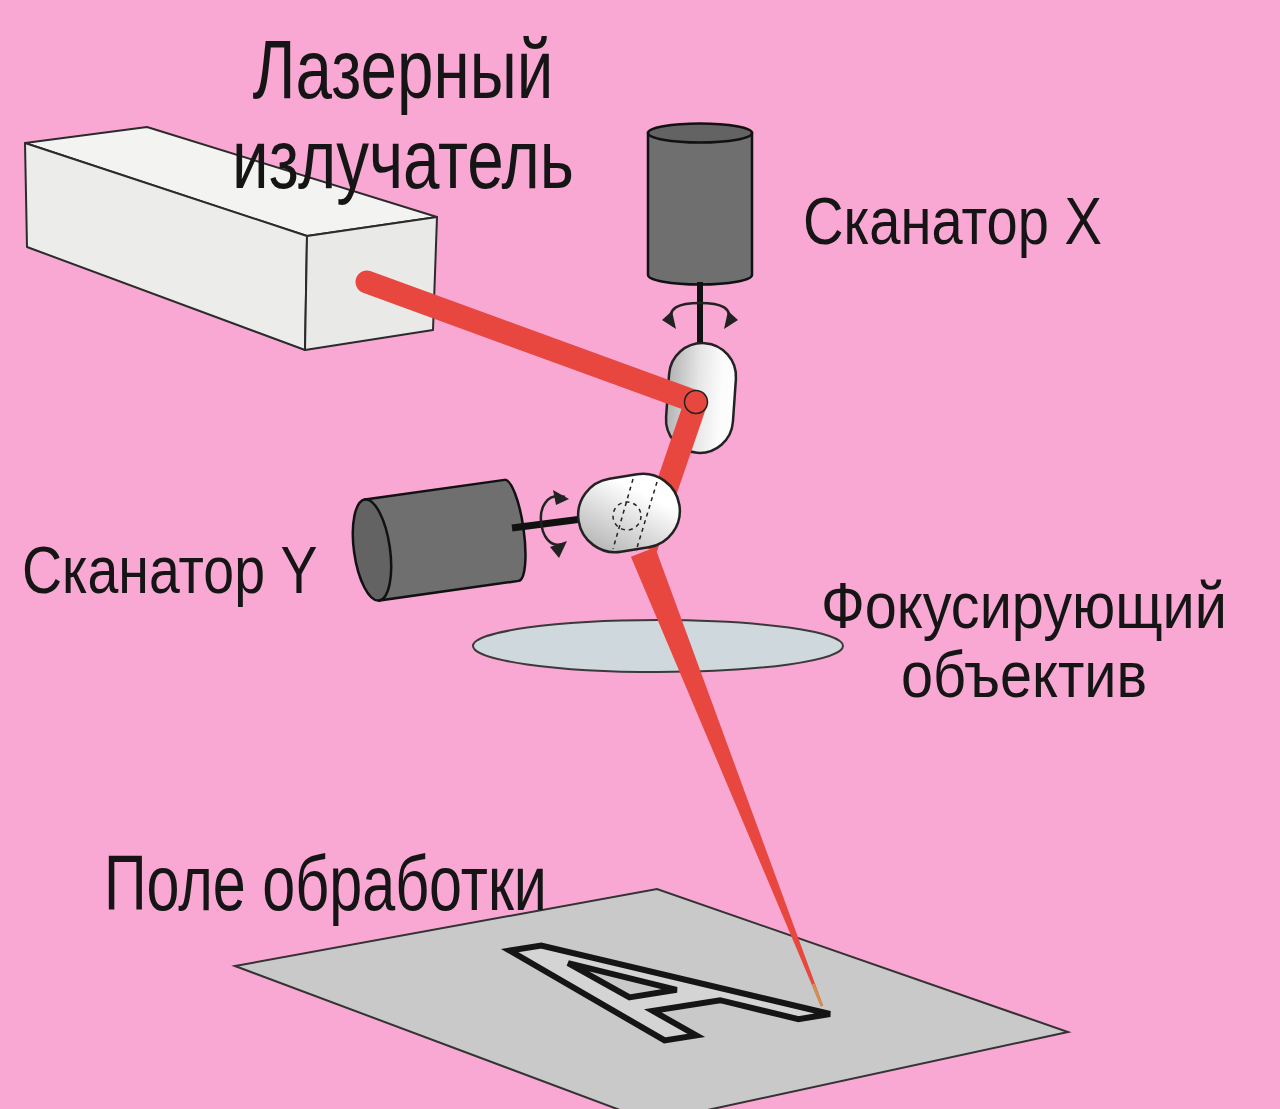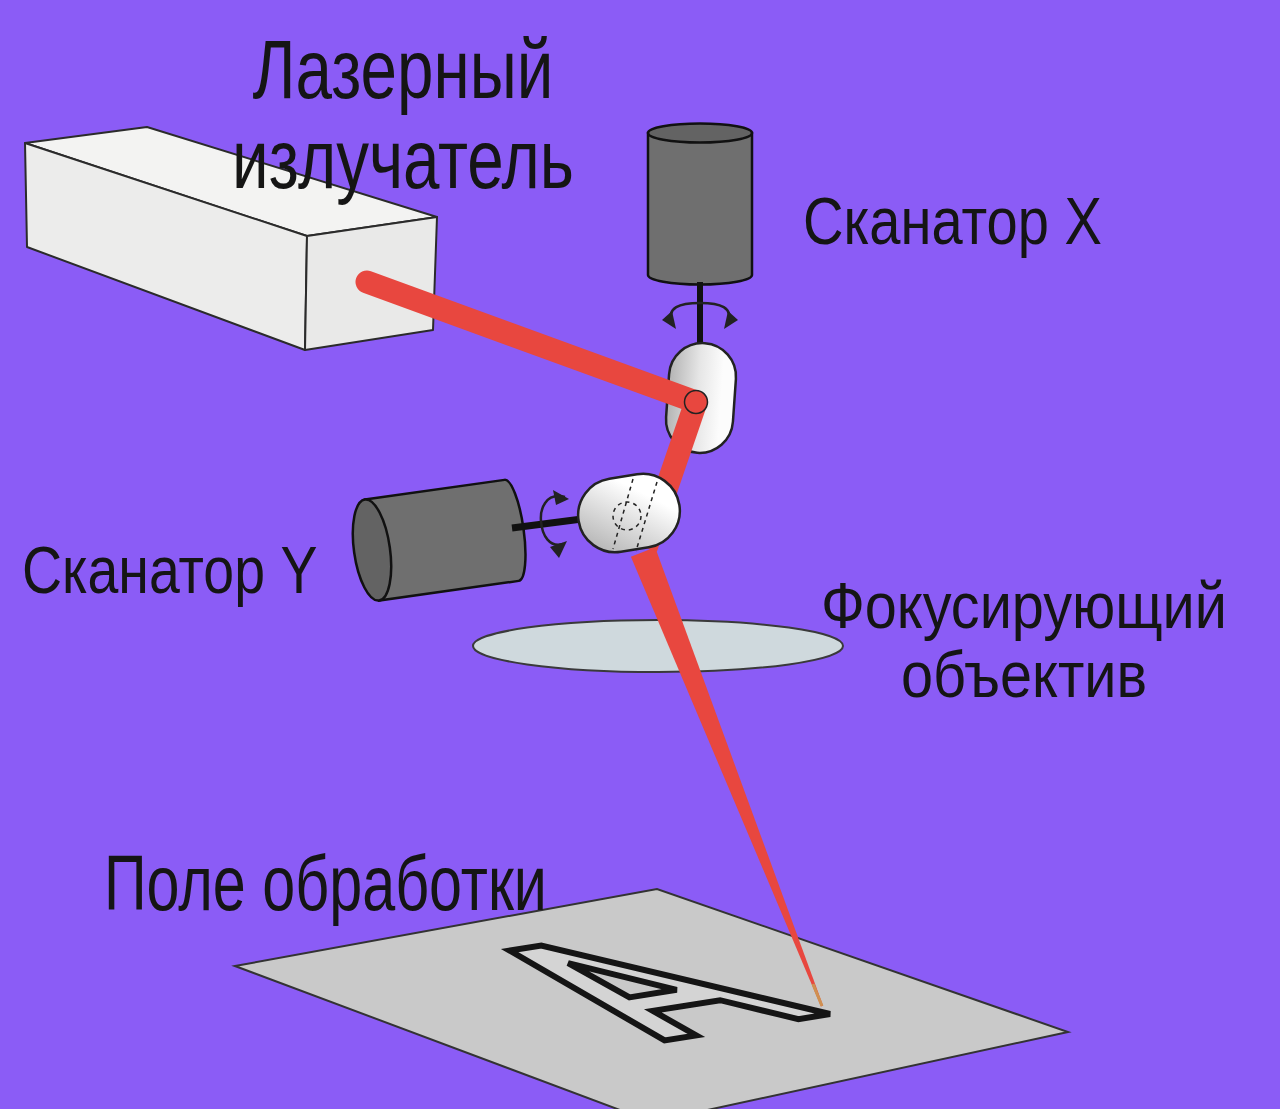--- a/index.html
+++ b/index.html
@@ -1,20 +1,20 @@
 <!DOCTYPE html>
 <html><head>
 <meta charset="utf-8">
 <style>
   html, body { margin: 0; padding: 0; background: #ffffff; }
   #stage {
     position: relative;
     width: 1280px;
     height: 1109px;
-    background: #8b5cf6;
+    background: #f9a8d4;
     overflow: hidden;
     font-family: "Liberation Sans", sans-serif;
     color: #1a1a1a;
   }
   #stage svg { position: absolute; left: 0; top: 0; }
   .lbl {
     position: absolute;
     white-space: nowrap;
     pointer-events: none;
     color: #151515;

